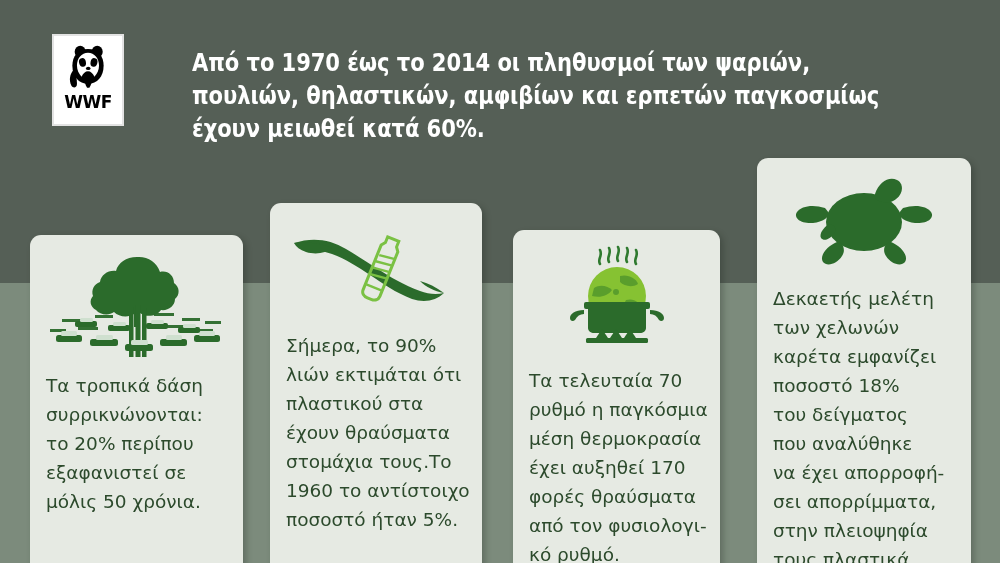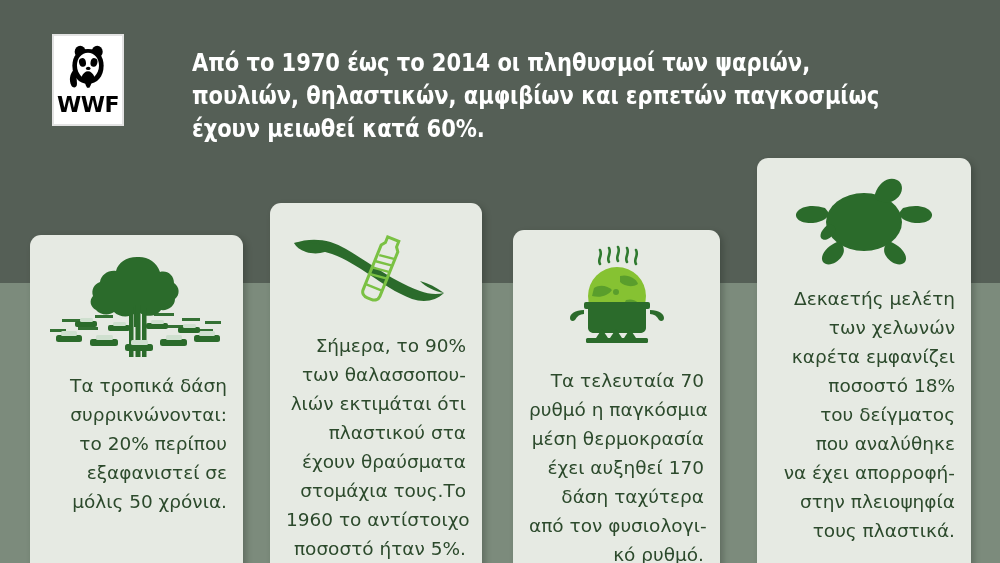--- a/index.html
+++ b/index.html
@@ -45,21 +45,21 @@
     padding-top: 5px;
   }
   .wwf-panda {
     width: 46px;
     height: 52px;
     display: block;
   }
   .wwf-word {
     font-family: "DejaVu Sans", sans-serif;
     font-weight: bold;
-    font-size: 22px;
+    font-size: 17px;
     letter-spacing: -0.5px;
     color: #000;
     line-height: 1;
     margin-top: 1px;
   }
   
   .headline {
     position: absolute;
     left: 192px;
     top: 46px;
@@ -89,21 +89,21 @@
     justify-content: center;
     width: 100%;
   }
   .card-text {
     color: #2c4a2c;
     font-family: "DejaVu Sans", sans-serif;
     font-size: 18.5px;
     line-height: 29px;
     padding: 0 16px;
   }
-  .card-text div { white-space: nowrap; text-align: right; }
+  .card-text div { white-space: nowrap; }
 
   #card1 { left: 30px;  top: 235px; width: 213px; height: 340px; }
   #card2 { left: 270px; top: 203px; width: 212px; height: 372px; }
   #card3 { left: 513px; top: 230px; width: 207px; height: 345px; }
   #card4 { left: 757px; top: 158px; width: 214px; height: 417px; }
 
   #card1 .card-icon { padding-top: 14px; }
   #card1 .card-text { padding-top: 14px; }
   #card2 .card-icon { padding-top: 18px; }
   #card2 .card-text { padding-top: 18px; }
@@ -221,21 +221,20 @@
           <line x1="89" y1="36" x2="104" y2="34" stroke="#7ac143" stroke-width="2.4"></line>
           <line x1="88" y1="43" x2="104" y2="41" stroke="#7ac143" stroke-width="2.4"></line>
           <line x1="88" y1="50" x2="104" y2="48" stroke="#7ac143" stroke-width="2.4"></line>
           <line x1="88" y1="57" x2="104" y2="55" stroke="#7ac143" stroke-width="2.4"></line>
           <line x1="88" y1="68" x2="104" y2="68" stroke="#7ac143" stroke-width="2.4"></line>
         </g>
       </svg>
     </div>
     <div class="card-text">
       <div>Σήμερα, το 90%</div>
-      <div>των θαλασσοπου-</div>
       <div>λιών εκτιμάται ότι</div>
       <div>πλαστικού στα</div>
       <div>έχουν θραύσματα</div>
       <div>στομάχια τους.Το</div>
       <div>1960 το αντίστοιχο</div>
       <div>ποσοστό ήταν 5%.</div>
     </div>
   </div>
 
   <div class="card" id="card3">
@@ -266,21 +265,21 @@
           <path d="M82 94 L88 85 L94 94 Z"></path>
         </g>
         <rect x="44" y="94" width="62" height="5" rx="1.5" fill="#2b6b2b"></rect>
       </svg>
     </div>
     <div class="card-text">
       <div>Τα τελευταία 70</div>
       <div>ρυθμό η παγκόσμια</div>
       <div>μέση θερμοκρασία</div>
       <div>έχει αυξηθεί 170</div>
-      <div>δάση ταχύτερα</div>
+      <div>φορές θραύσματα</div>
       <div>από τον φυσιολογι-</div>
       <div>κό ρυθμό.</div>
     </div>
   </div>
 
   <div class="card" id="card4">
     <div class="card-icon">
       <svg width="170" height="92" viewBox="0 0 170 92">
         <g fill="#2b6b2b">
           <ellipse cx="85" cy="48" rx="38" ry="29"></ellipse>
@@ -294,18 +293,19 @@
       </svg>
     </div>
     <div class="card-text">
       <div>Δεκαετής μελέτη</div>
       <div>των χελωνών</div>
       <div>καρέτα εμφανίζει</div>
       <div>ποσοστό 18%</div>
       <div>του δείγματος</div>
       <div>που αναλύθηκε</div>
       <div>να έχει απορροφή-</div>
+      <div>σει απορρίμματα,</div>
       <div>στην πλειοψηφία</div>
       <div>τους πλαστικά.</div>
     </div>
   </div>
 
 </div>
 
 </body></html>

